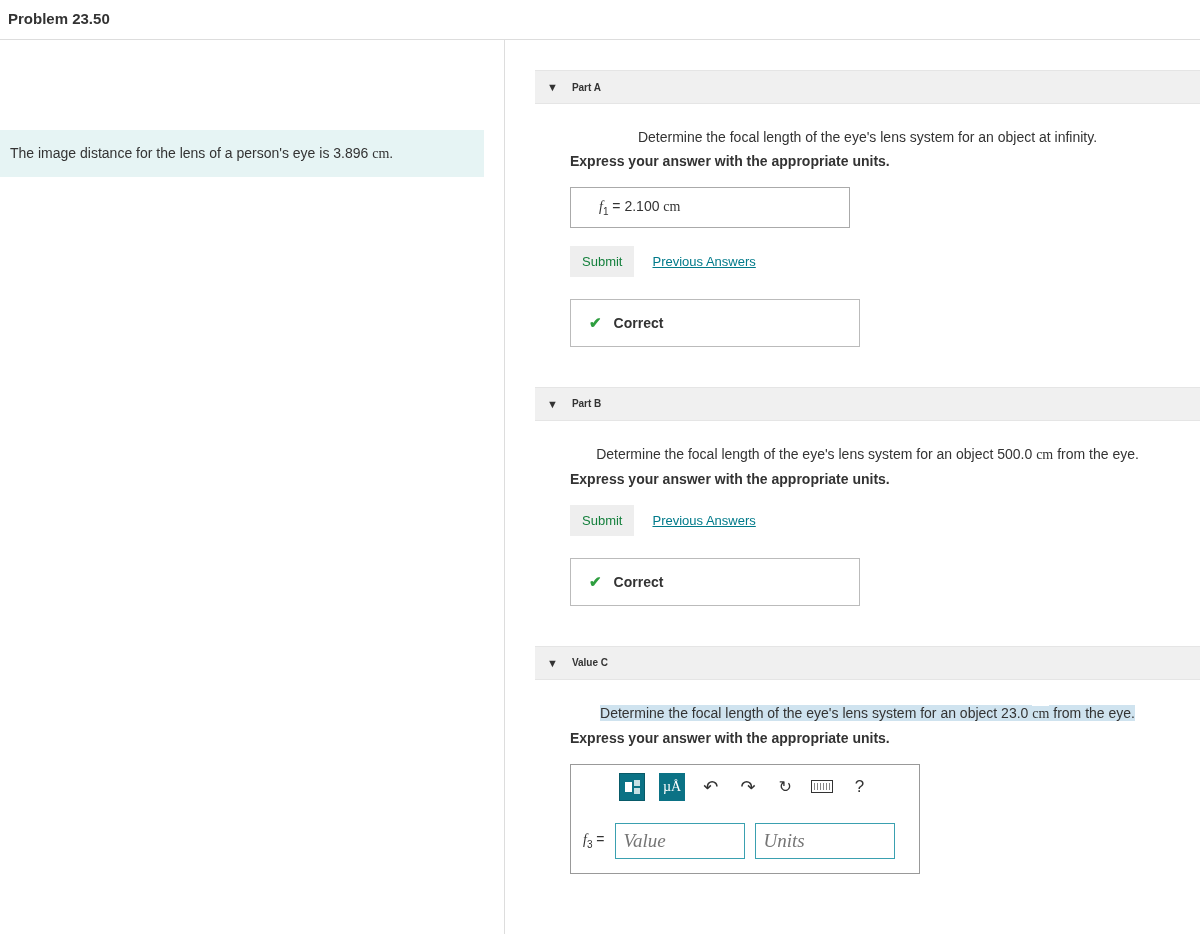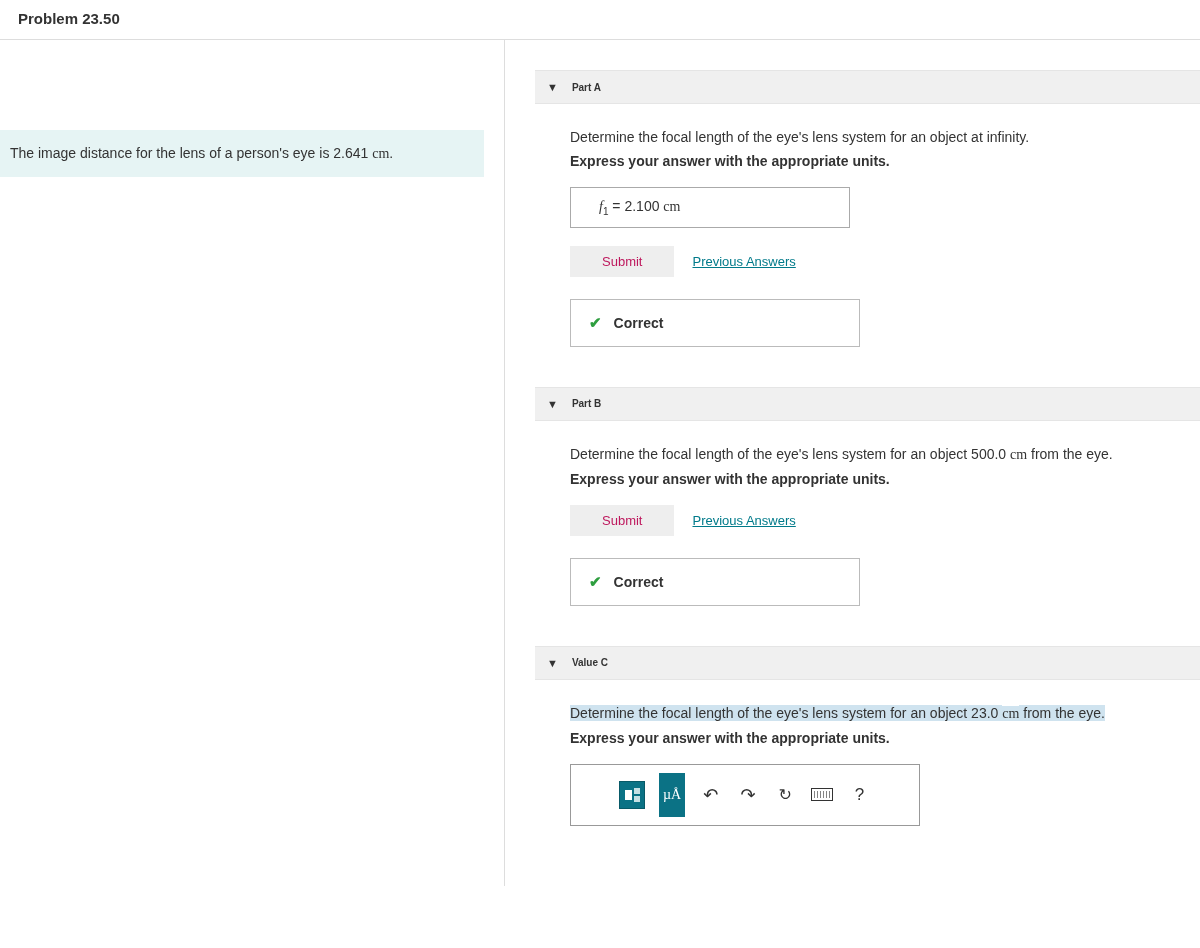--- a/index.html
+++ b/index.html
@@ -4,21 +4,21 @@
 <style>
   * { box-sizing: border-box; }
   body {
     margin: 0;
     font-family: Arial, Helvetica, sans-serif;
     font-size: 14px;
     color: #333;
     background: #fff;
   }
   .page-header {
-    padding: 10px 0 12px 18px;
+    padding: 10px 0 12px 8px;
     border-bottom: 1px solid #ddd;
   }
   .page-title {
     font-weight: bold;
     font-size: 15px;
     color: #333;
   }
   .columns {
     display: flex;
     width: 100%;
@@ -57,38 +57,38 @@
     font-size: 11px;
     color: #333;
   }
   .part-header .label {
     font-weight: bold;
     font-size: 10px;
   }
   .part-body {
     padding: 25px 35px 0 35px;
   }
-  .prompt { margin-bottom: 8px; }
+  .prompt { margin-bottom: 8px; text-align: center; }
   .hint { font-weight: bold; margin-bottom: 18px; }
   .answer-box {
     border: 1px solid #aaa;
     padding: 10px 28px;
     display: inline-block;
     min-width: 280px;
     margin-bottom: 18px;
     font-size: 14px;
   }
   .fvar { font-style: italic; font-family: Georgia, serif; }
   .sub { font-size: 10px; vertical-align: sub; }
   .btn-row { display: flex; align-items: center; gap: 18px; margin-bottom: 22px; }
   .btn-submit-disabled {
     background: #eee;
-    color: #be185d;
+    color: #15803d;
     border: none;
-    padding: 8px 32px;
+    padding: 8px 12px;
     font-size: 13px;
     cursor: default;
   }
   .link {
     color: #007a8a;
     text-decoration: underline;
     font-size: 13px;
     cursor: pointer;
   }
   .correct-box {
@@ -131,21 +131,21 @@
     align-items: center;
   }
   .tool-templates .sq { width:7px; height:10px; background:#fff; }
   .tool-templates .sm { width:6px; height:6px; background:#c6e0e4; }
   .tool-muA {
     background: #0b7285;
     color: #fff;
     font-family: Georgia, serif;
     font-size: 14px;
     padding: 0 4px;
-    height: 44px;
+    height: 28px;
     width: 34px;
     position: relative;
   }
   .undo-icon, .redo-icon { font-size: 18px; }
   .reset-icon { font-size: 16px; }
   .kb-icon {
     border: 1px solid #333;
     width: 22px; height: 13px;
     position: relative;
   }
@@ -181,21 +181,21 @@
 <body>
 
 <div class="page-header">
   <span class="page-title">Problem 23.50</span>
 </div>
 
 <div class="columns">
 
   <div class="left-col">
     <div class="problem-statement">
-      <span>The image distance for the lens of a person's eye is 2.641 </span><span class="cm">cm</span><span>.</span>
+      <span>The image distance for the lens of a person's eye is 3.896 </span><span class="cm">cm</span><span>.</span>
     </div>
   </div>
 
   <div class="right-col">
 
     <div class="part">
       <div class="part-header">
         <span class="caret">▼</span>
         <span class="label">Part A</span>
       </div>
@@ -262,19 +262,26 @@
             </div>
             <div class="tool-btn tool-muA">µÅ</div>
             <div class="tool-btn undo-icon">↶</div>
             <div class="tool-btn redo-icon">↷</div>
             <div class="tool-btn reset-icon">↻</div>
             <div class="tool-btn">
                 <span class="kb-icon"></span>
               </div>
             <div class="tool-btn" style="font-size:17px;">?</div>
           </div>
+          <div class="input-row">
+            <span>
+              <span class="fvar">f</span><span class="sub">3</span> =
+            </span>
+            <input class="val-input" placeholder="Value" style="">
+            <input class="unit-input" placeholder="Units" style="">
+          </div>
         </div>
 
       </div>
     </div>
 
   </div>
 </div>
 
 </body></html>

